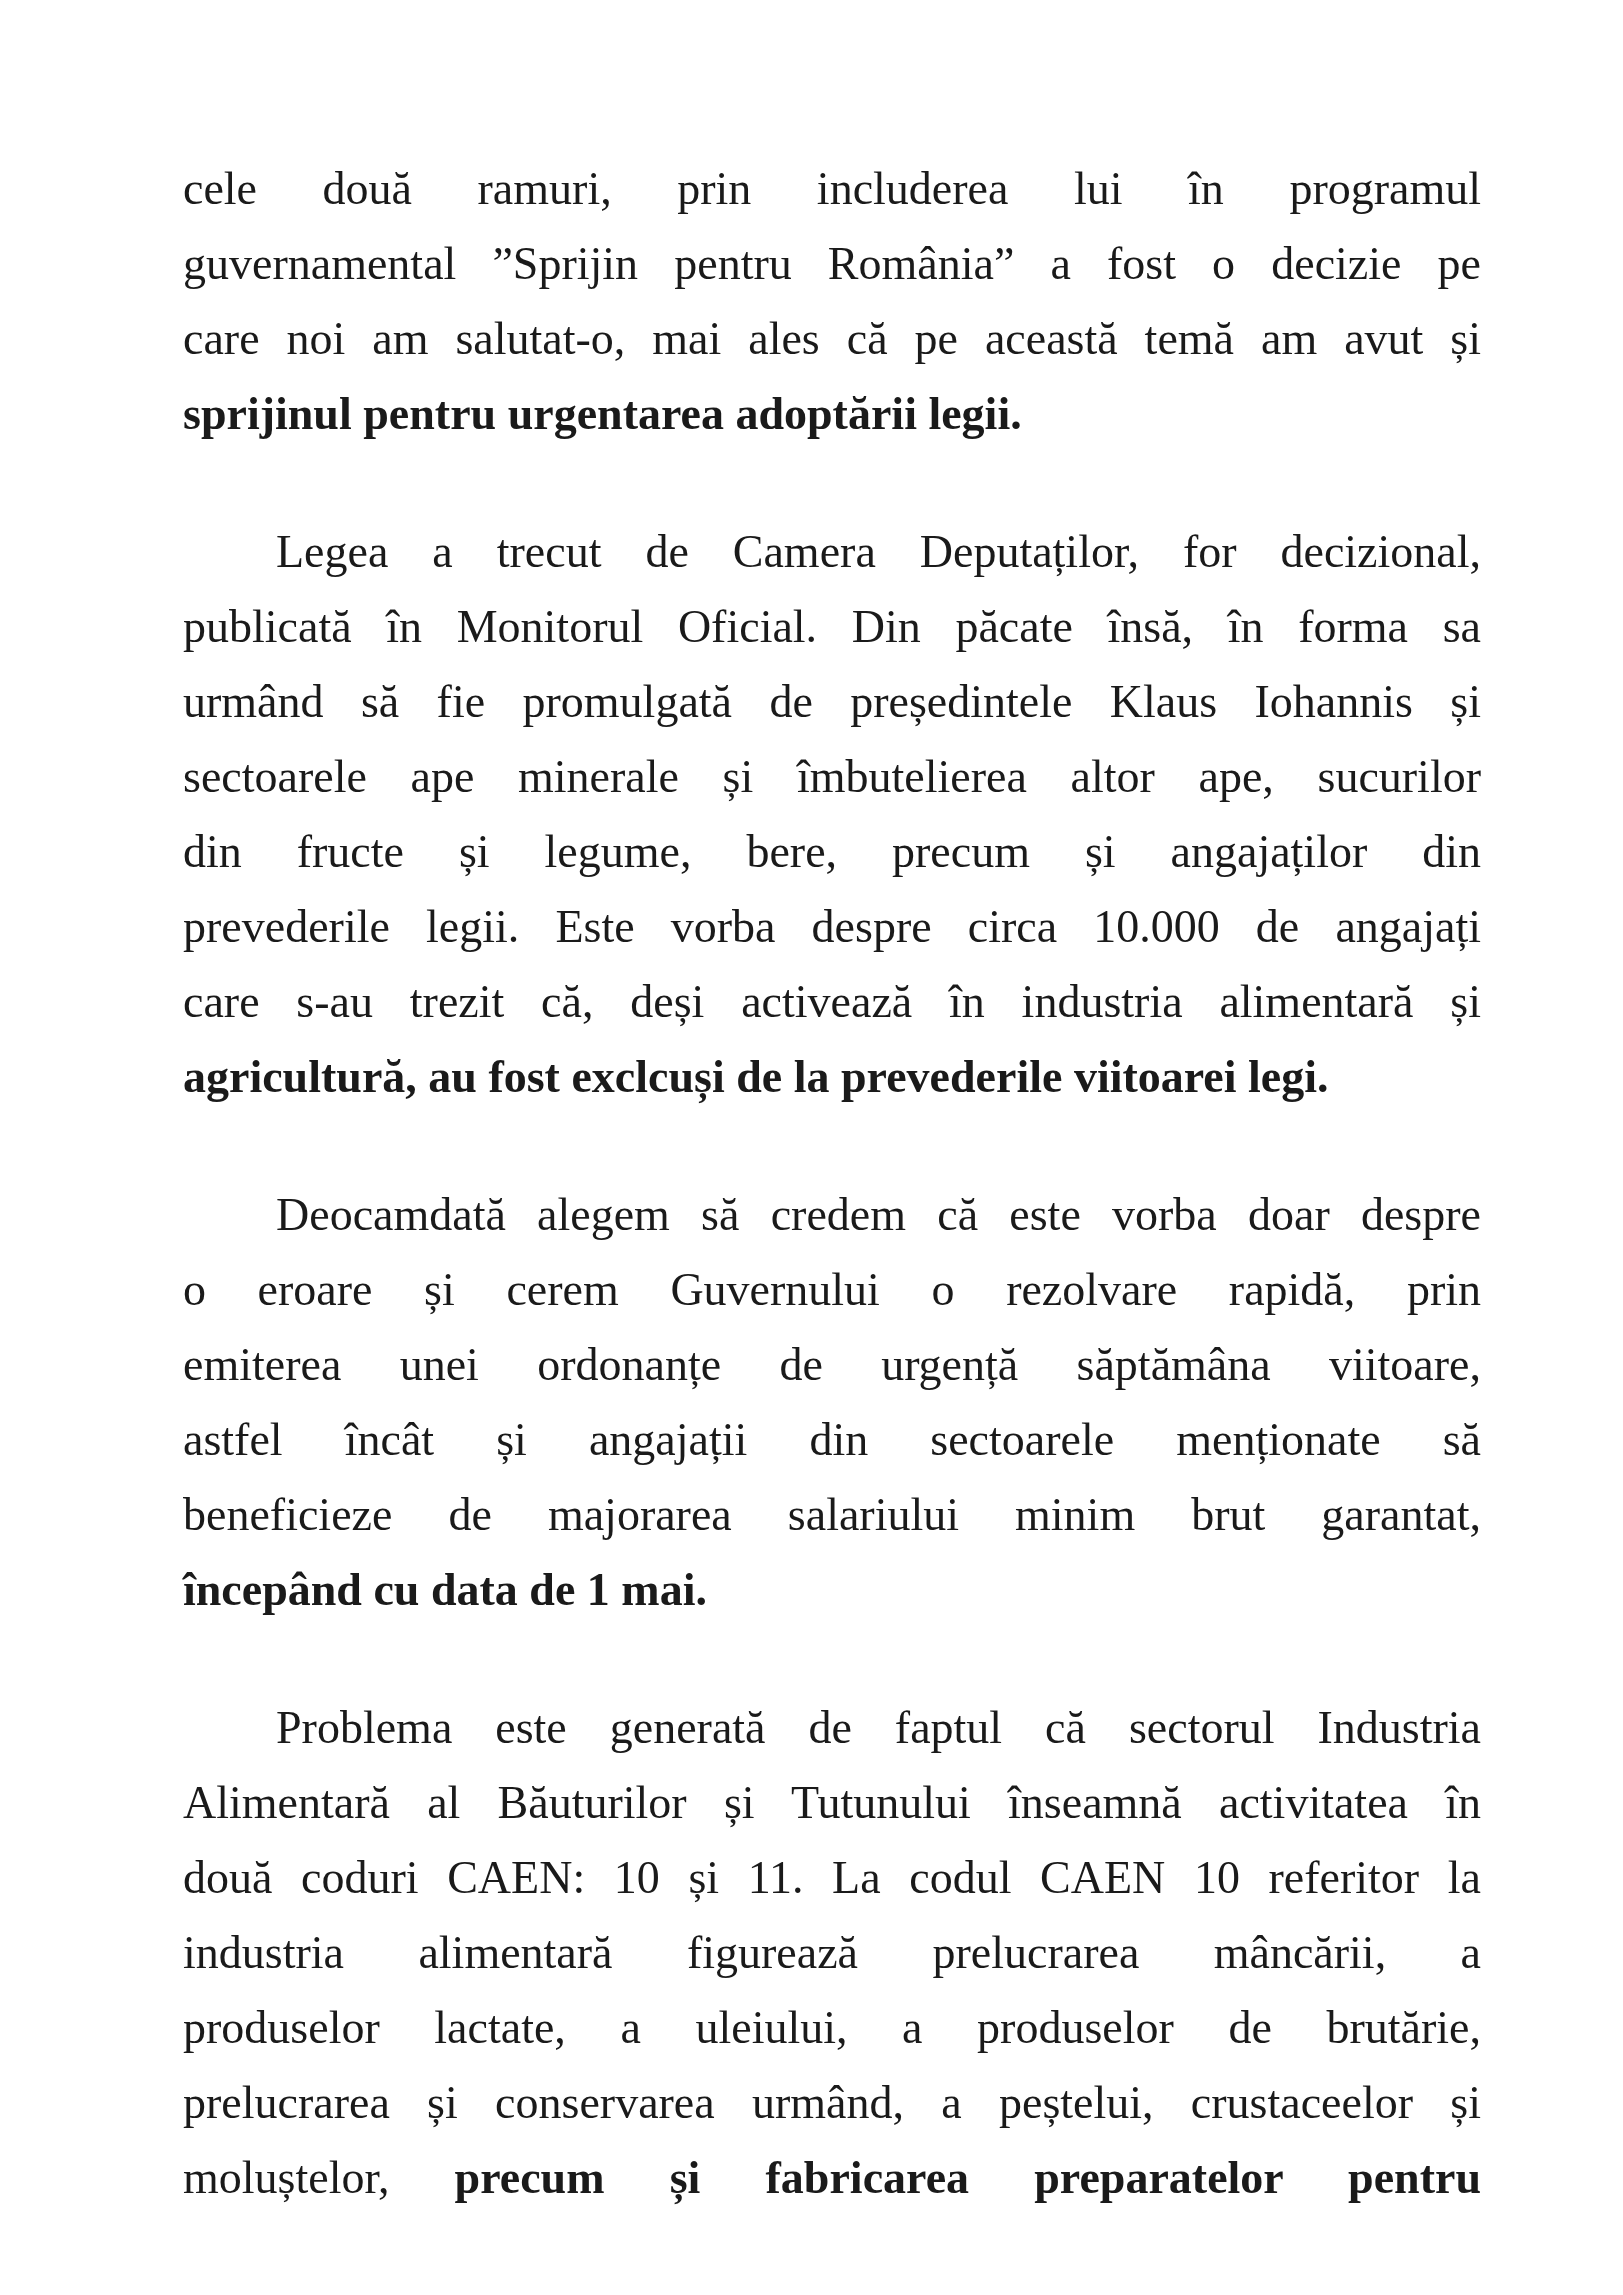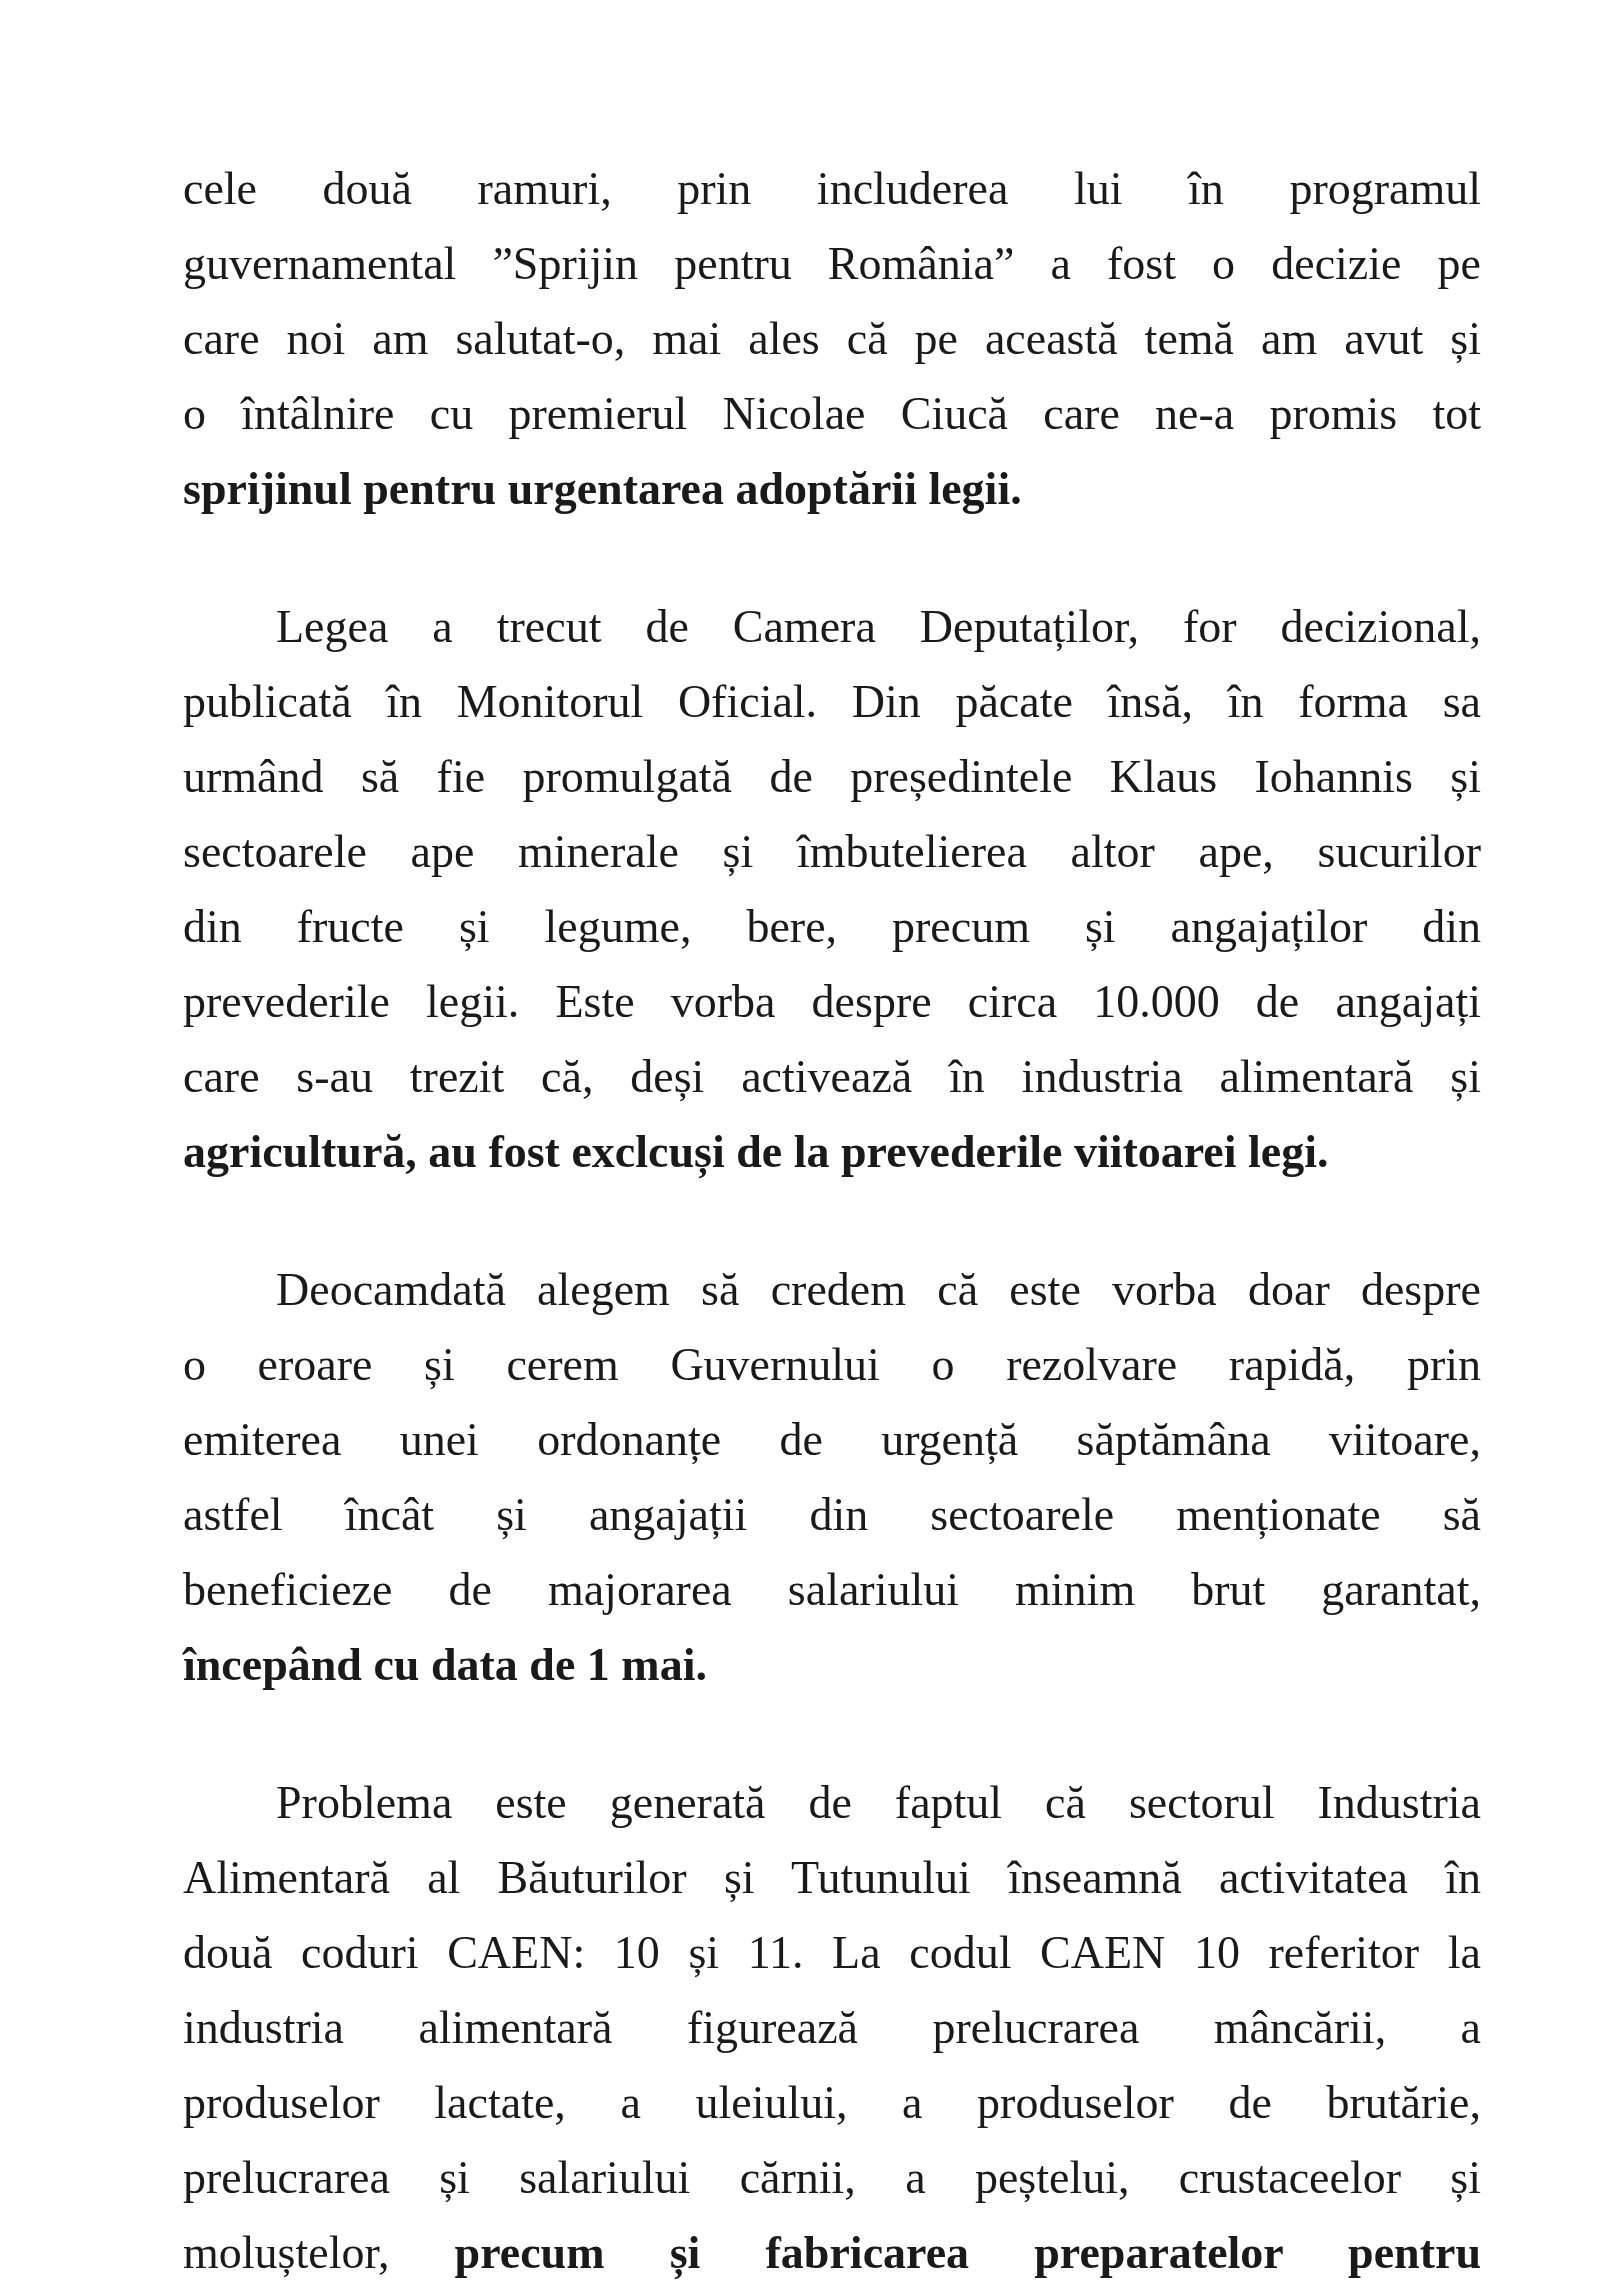--- a/index.html
+++ b/index.html
@@ -48,21 +48,20 @@
 </style>
 </head>
 <body>
 
 <div class="page">
 
   <div class="line-wrap">
     <span class="line">cele două ramuri, prin includerea lui în programul</span>
     <span class="line">guvernamental ”Sprijin pentru România” a fost o decizie pe</span>
     <span class="line">care noi am salutat-o, mai ales că pe această temă am avut și</span>
-    <span class="line">o întâlnire cu premierul Nicolae Ciucă care ne-a promis tot</span>
     <span class="line last">sprijinul pentru urgentarea adoptării legii.</span>
   </div>
 
   <div class="line-wrap" style="height:63px"></div>
 
   <div class="line-wrap">
     <span class="line indent">Legea a trecut de Camera Deputaților, for decizional,</span>
     <span class="line">publicată în Monitorul Oficial. Din păcate însă, în forma sa</span>
     <span class="line">urmând să fie promulgată de președintele Klaus Iohannis și</span>
     <span class="line">sectoarele ape minerale și îmbutelierea altor ape, sucurilor</span>
@@ -84,18 +83,18 @@
   </div>
 
   <div class="line-wrap" style="height:63px"></div>
 
   <div class="line-wrap">
     <span class="line indent">Problema este generată de faptul că sectorul Industria</span>
     <span class="line">Alimentară al Băuturilor și Tutunului înseamnă activitatea în</span>
     <span class="line">două coduri CAEN: 10 și 11. La codul CAEN 10 referitor la</span>
     <span class="line">industria alimentară figurează prelucrarea mâncării, a</span>
     <span class="line">produselor lactate, a uleiului, a produselor de brutărie,</span>
-    <span class="line">prelucrarea și salariului cărnii, a peștelui, crustaceelor și</span>
+    <span class="line">prelucrarea și conservarea urmând, a peștelui, crustaceelor și</span>
     <span class="line"><span>moluștelor, </span><span class="bold">precum și fabricarea preparatelor pentru</span></span>
   </div>
 
 </div>
 
 
 </body></html>

